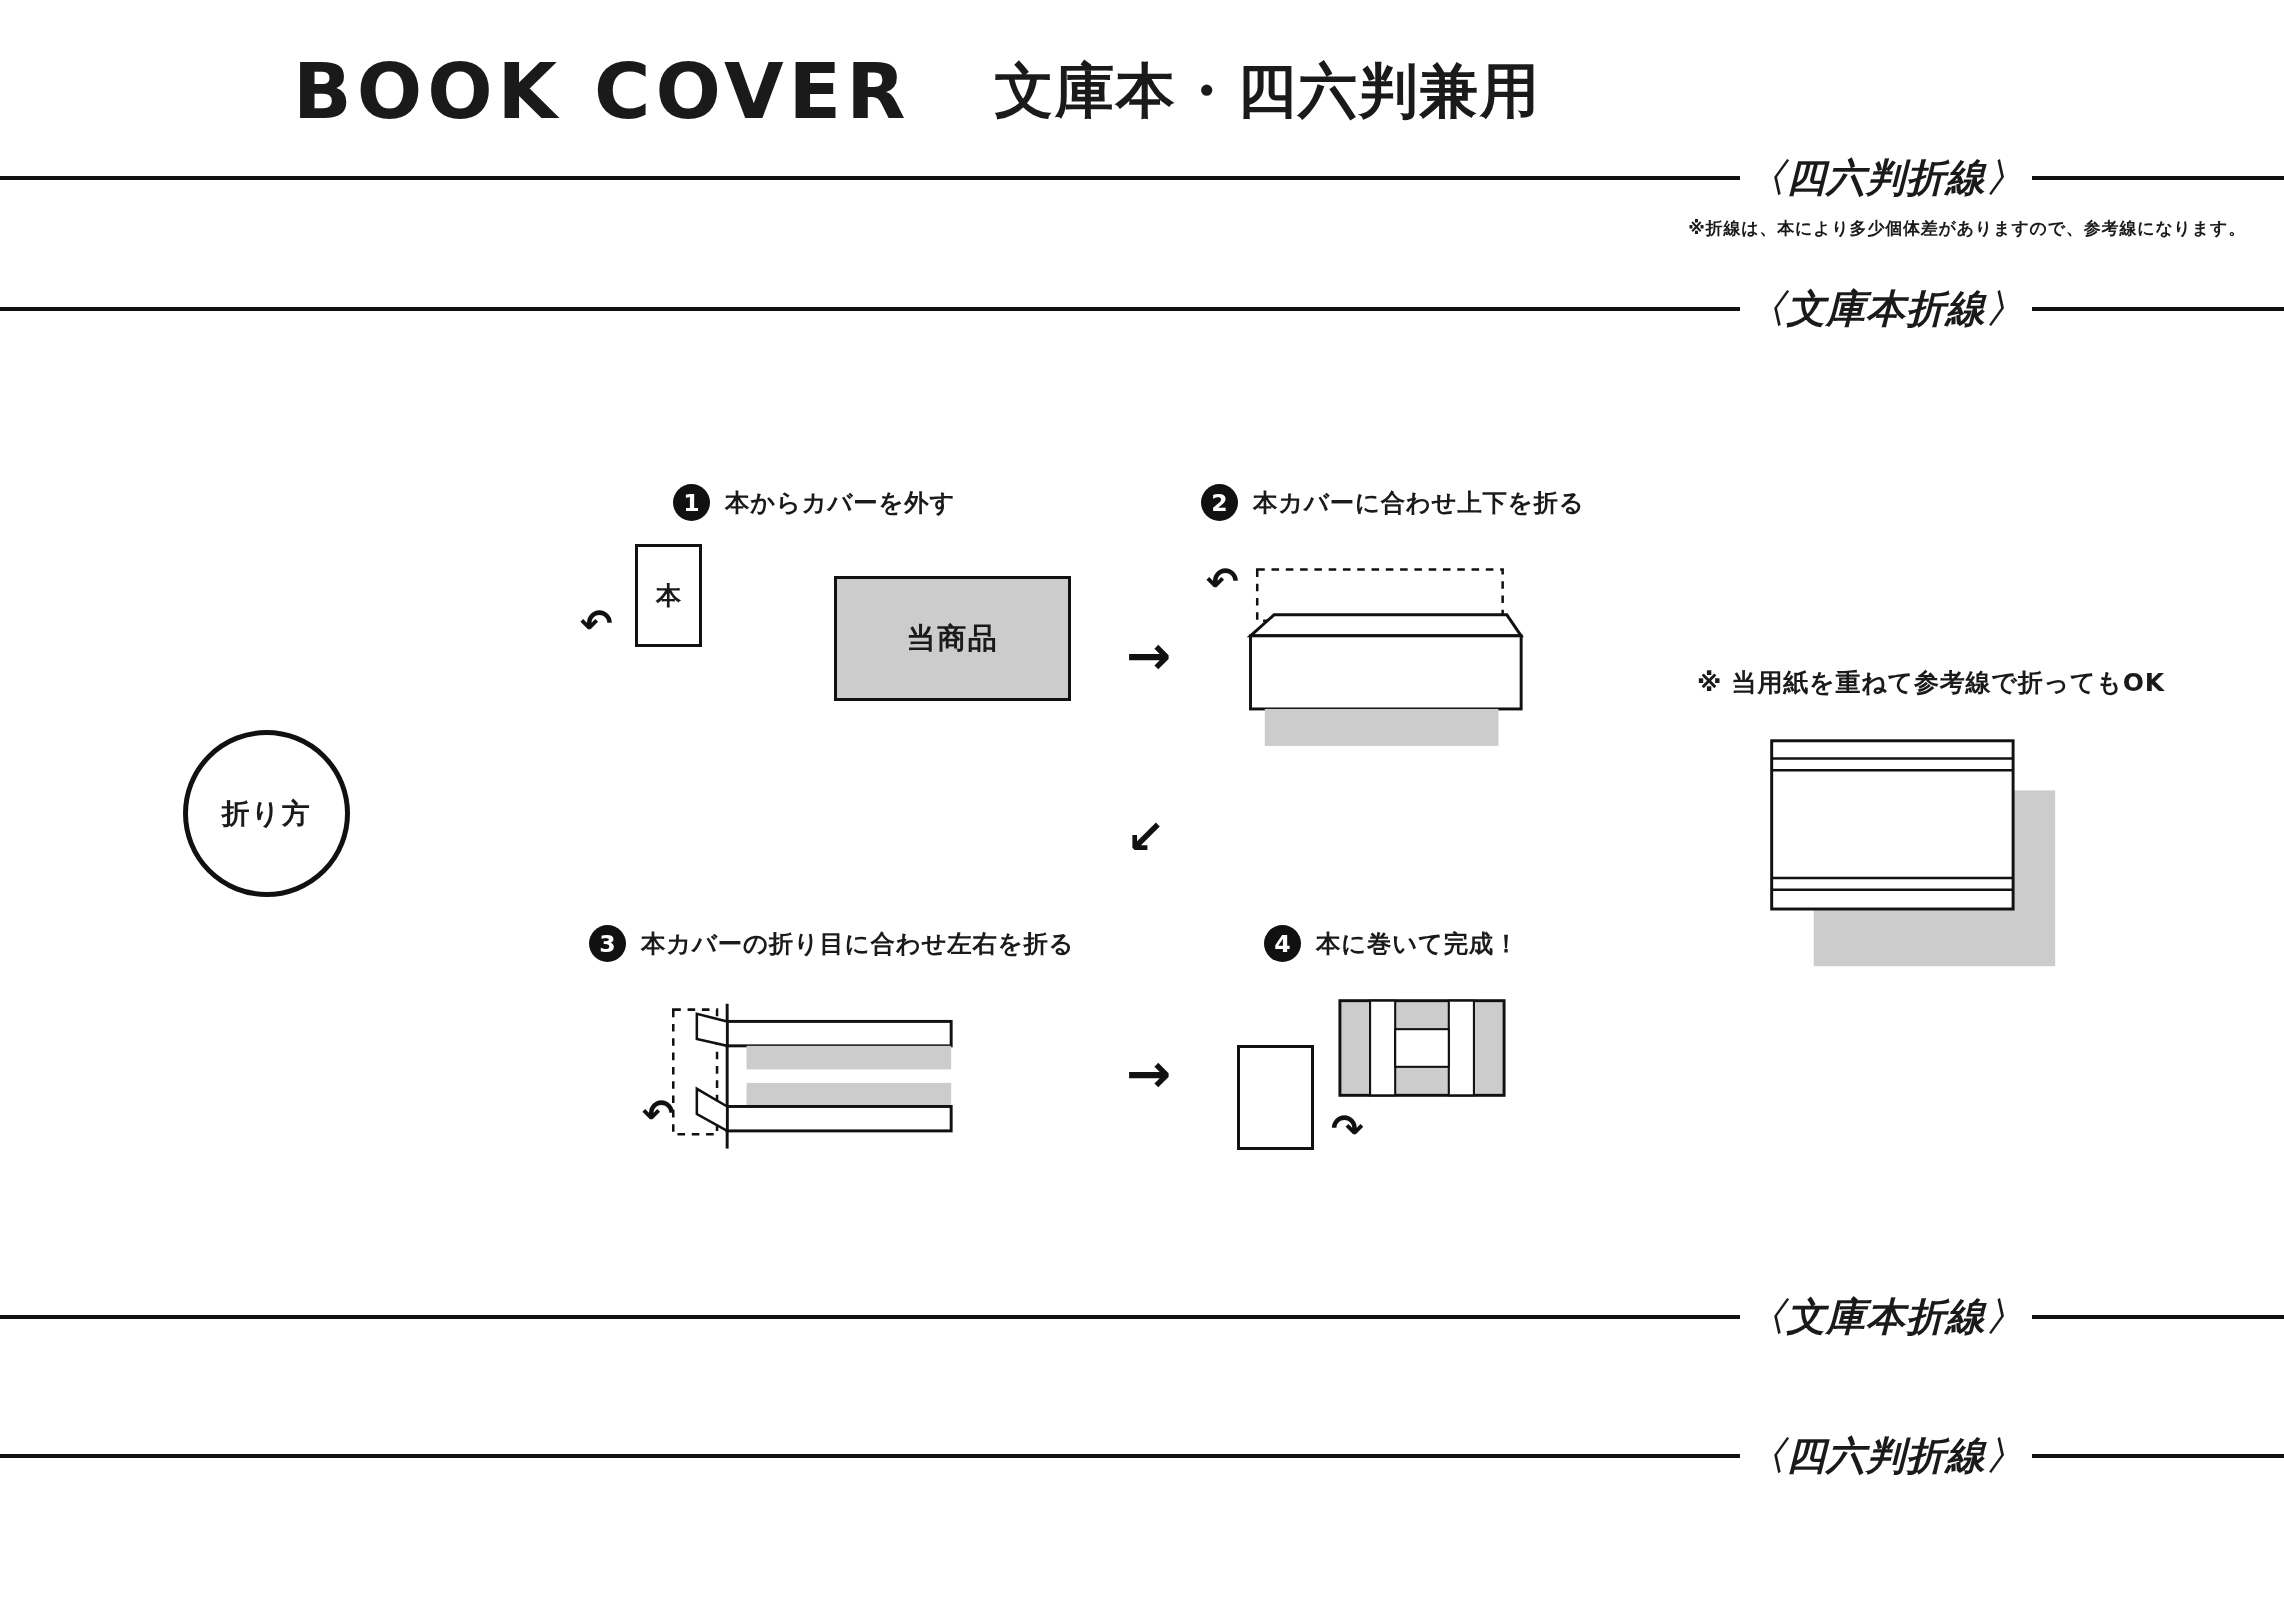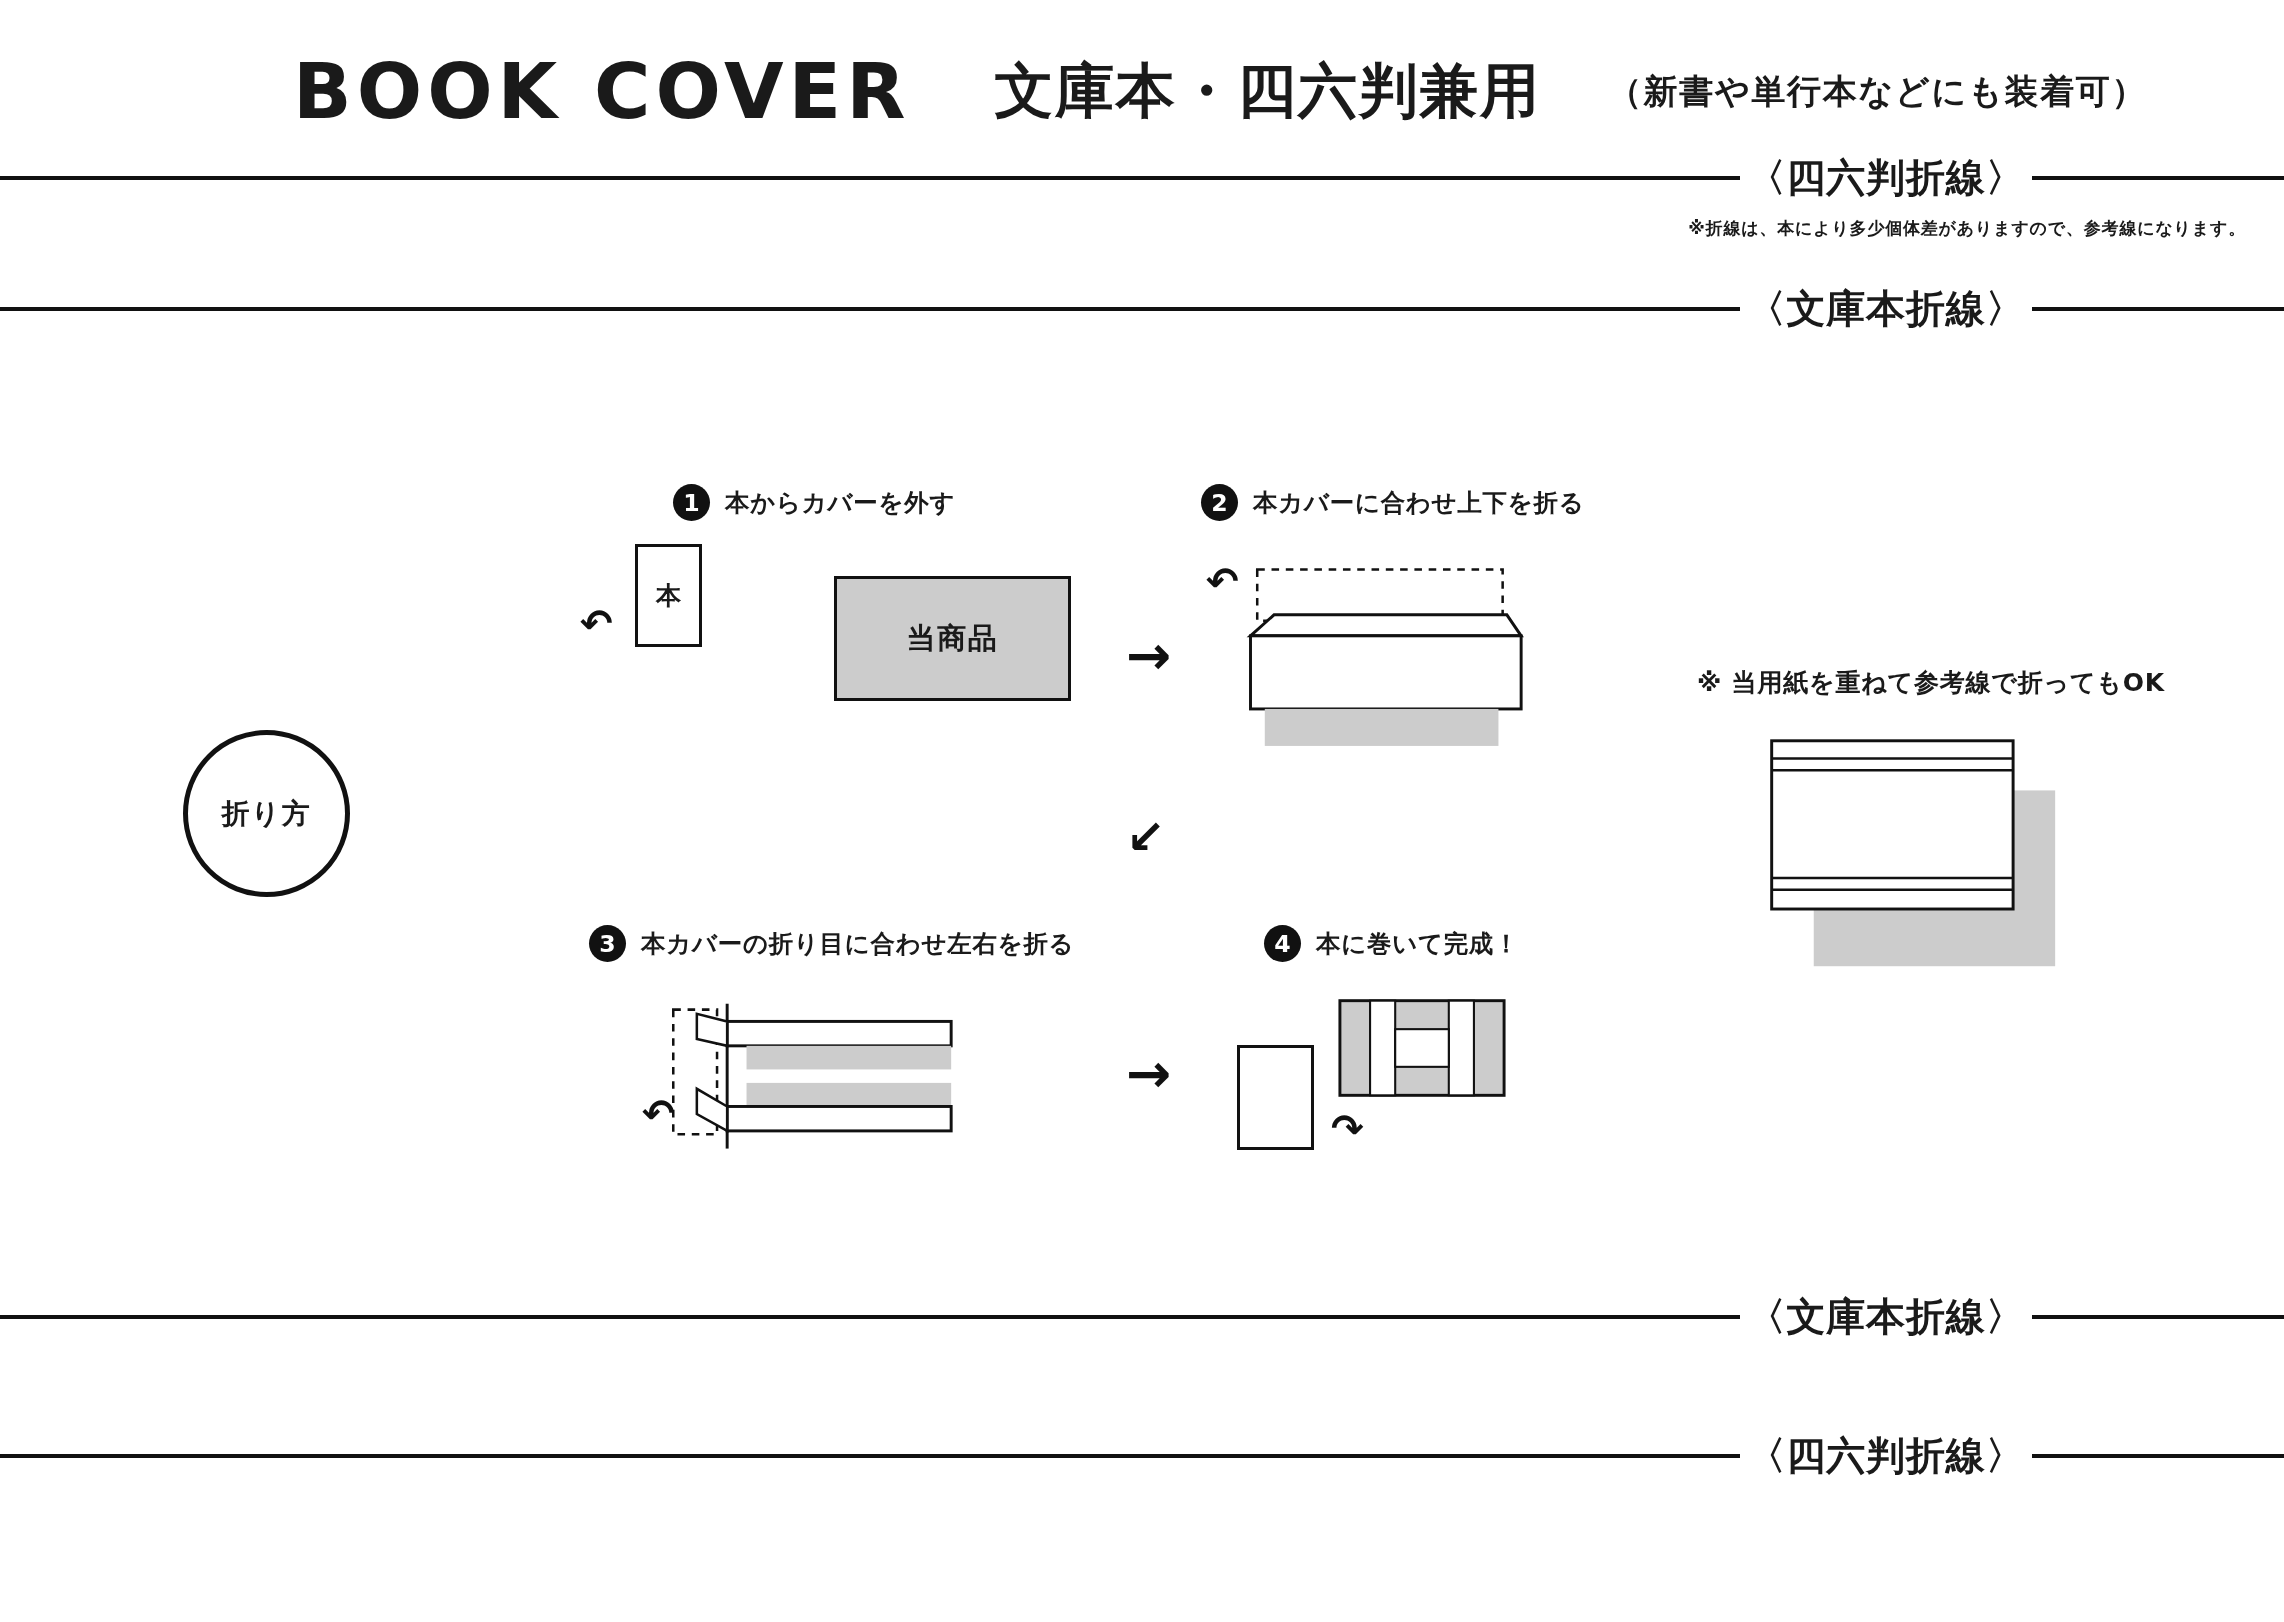--- a/index.html
+++ b/index.html
@@ -11,21 +11,21 @@
   }
   .sheet { position:relative; width:2284px; height:1623px; background:#fff; overflow:hidden; }
 
   
   .header { position:absolute; left:293px; top:47px; display:flex; align-items:center; white-space:nowrap; }
   .title-en { font-size:77px; font-weight:900; letter-spacing:5px; }
   .title-ja { font-size:59px; font-weight:900; margin-left:84px; letter-spacing:1.7px; }
   .subtitle { font-size:34px; font-weight:700; margin-left:67px; letter-spacing:1.7px; }
 
   
-  .fold-line { position:absolute; left:0; right:0; height:44px; display:flex; align-items:center; }
+  .fold-line { position:absolute; left:0; right:0; height:44px; display:flex; align-items:center;font-style:italic; }
   .fold-line .seg { height:3.4px; background:#111; }
   .fold-line .seg-left { flex:1; }
   .fold-line .seg-right { width:252px; }
   .fl-label { font-size:39px; font-weight:800; padding:0 6.7px; white-space:nowrap; letter-spacing:0.8px; }
   .fl-1 { top:156px; } .fl-2 { top:287px; } .fl-3 { top:1295px; } .fl-4 { top:1434px; }
 
   .note-top { position:absolute; right:38px; top:217px; font-size:17px; font-weight:700; letter-spacing:0.8px; }
 
   
   .method-circle { position:absolute; left:183px; top:730px; width:167px; height:167px;
@@ -66,21 +66,20 @@
   .side-note { position:absolute; left:1697px; top:666px; font-size:25px; font-weight:800; letter-spacing:0.8px; white-space:nowrap; }
 </style>
 </head>
 <body>
 
 <div class="sheet">
 
   <div class="header">
     <div class="title-en">BOOK COVER</div>
     <div class="title-ja">文庫本・四六判兼用</div>
-    <div class="subtitle">（新書や単行本などにも装着可）</div>
   </div>
 
   <div class="fold-line fl-1">
     <div class="seg seg-left"></div>
     <div class="fl-label">〈四六判折線〉</div>
     <div class="seg seg-right"></div>
   </div>
   <div class="fold-line fl-2">
     <div class="seg seg-left"></div>
     <div class="fl-label">〈文庫本折線〉</div>

